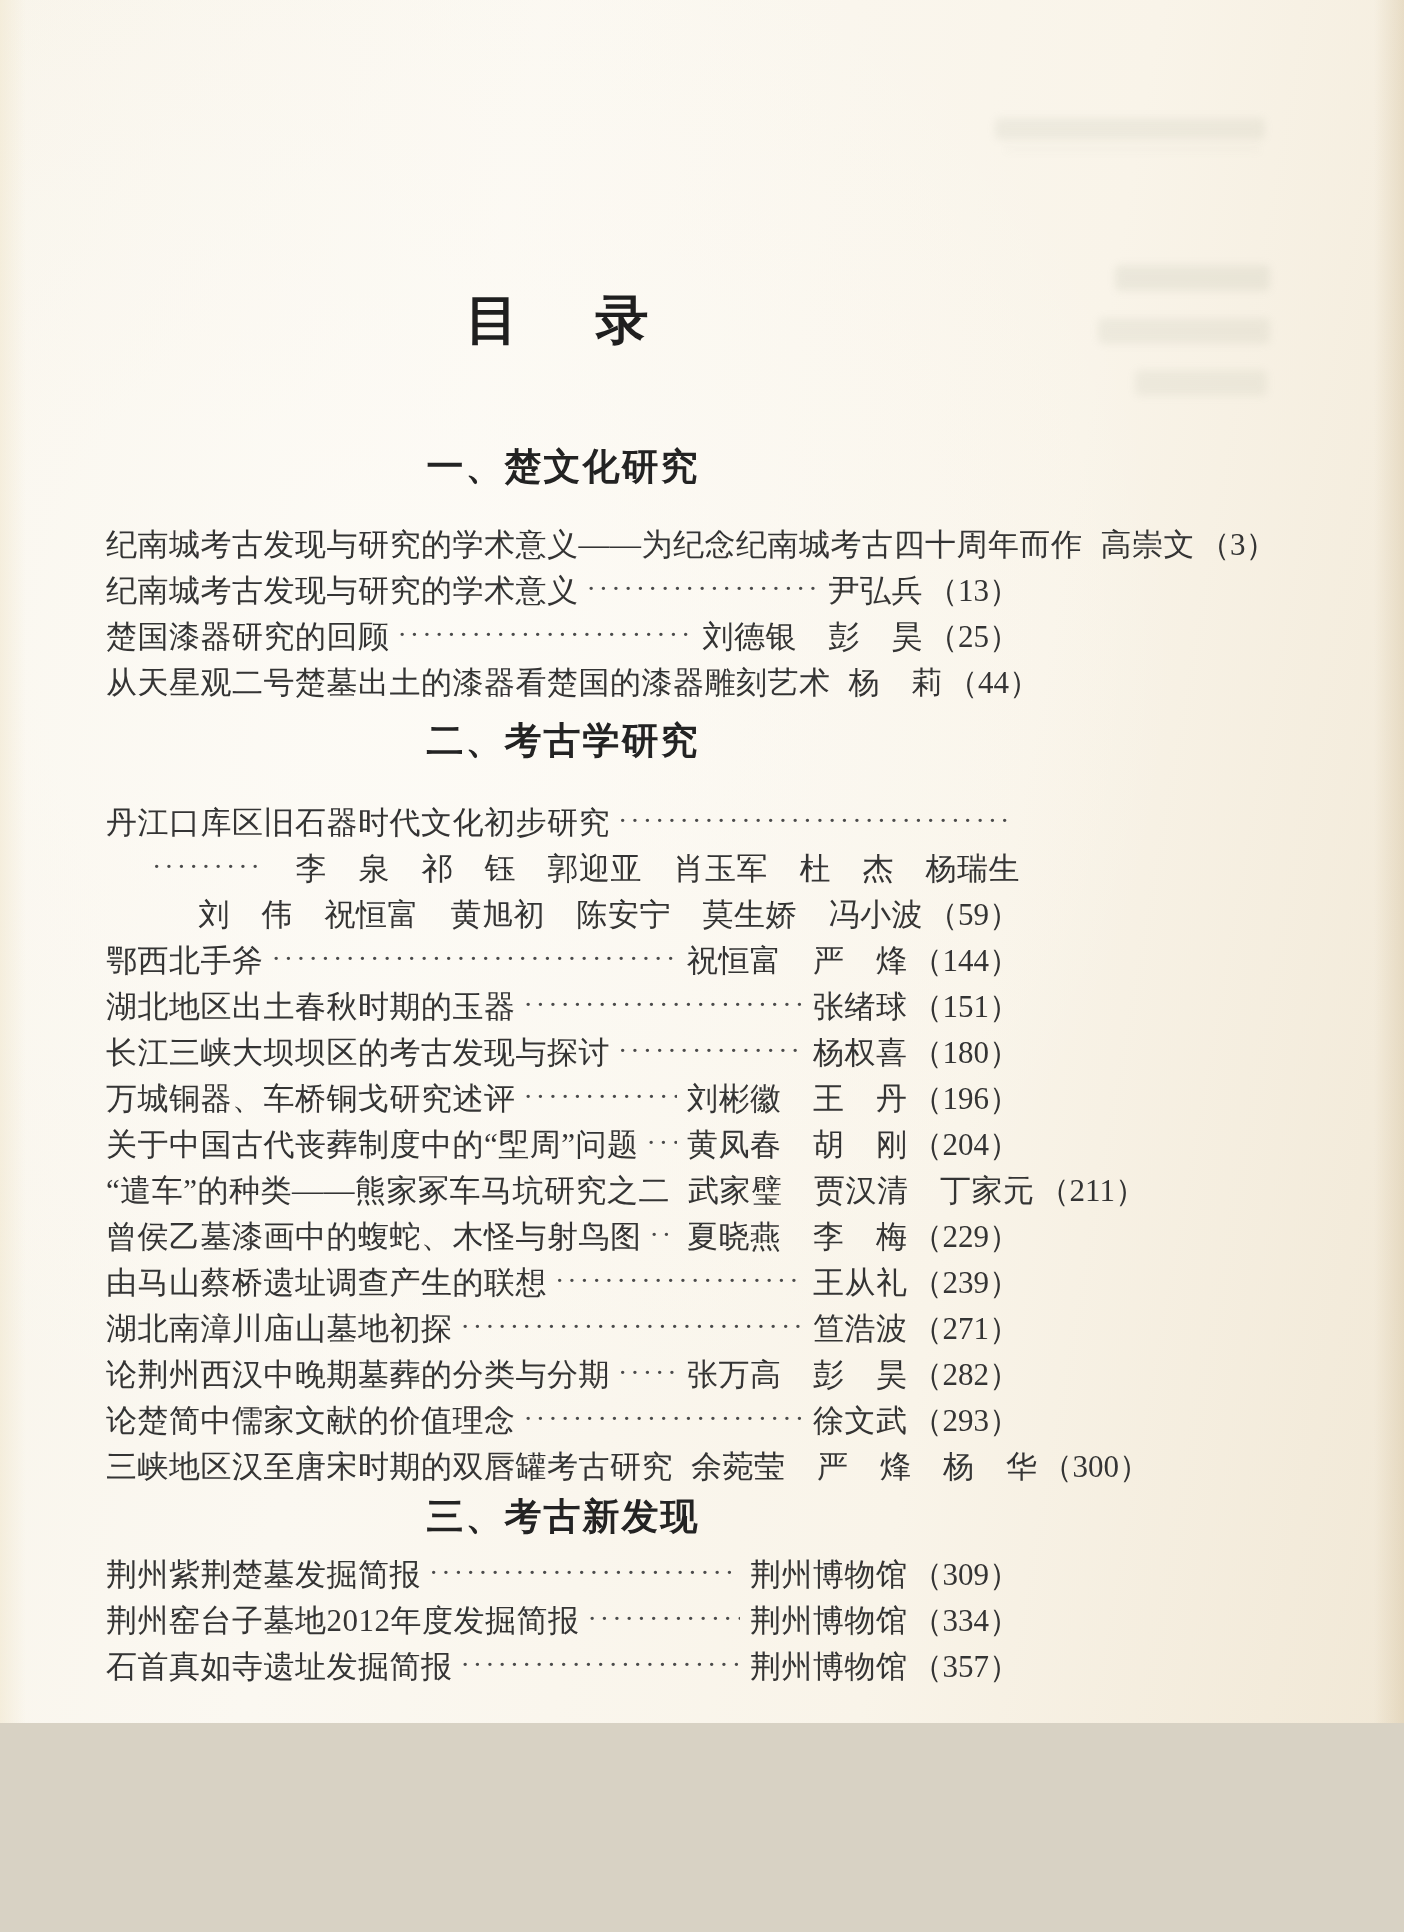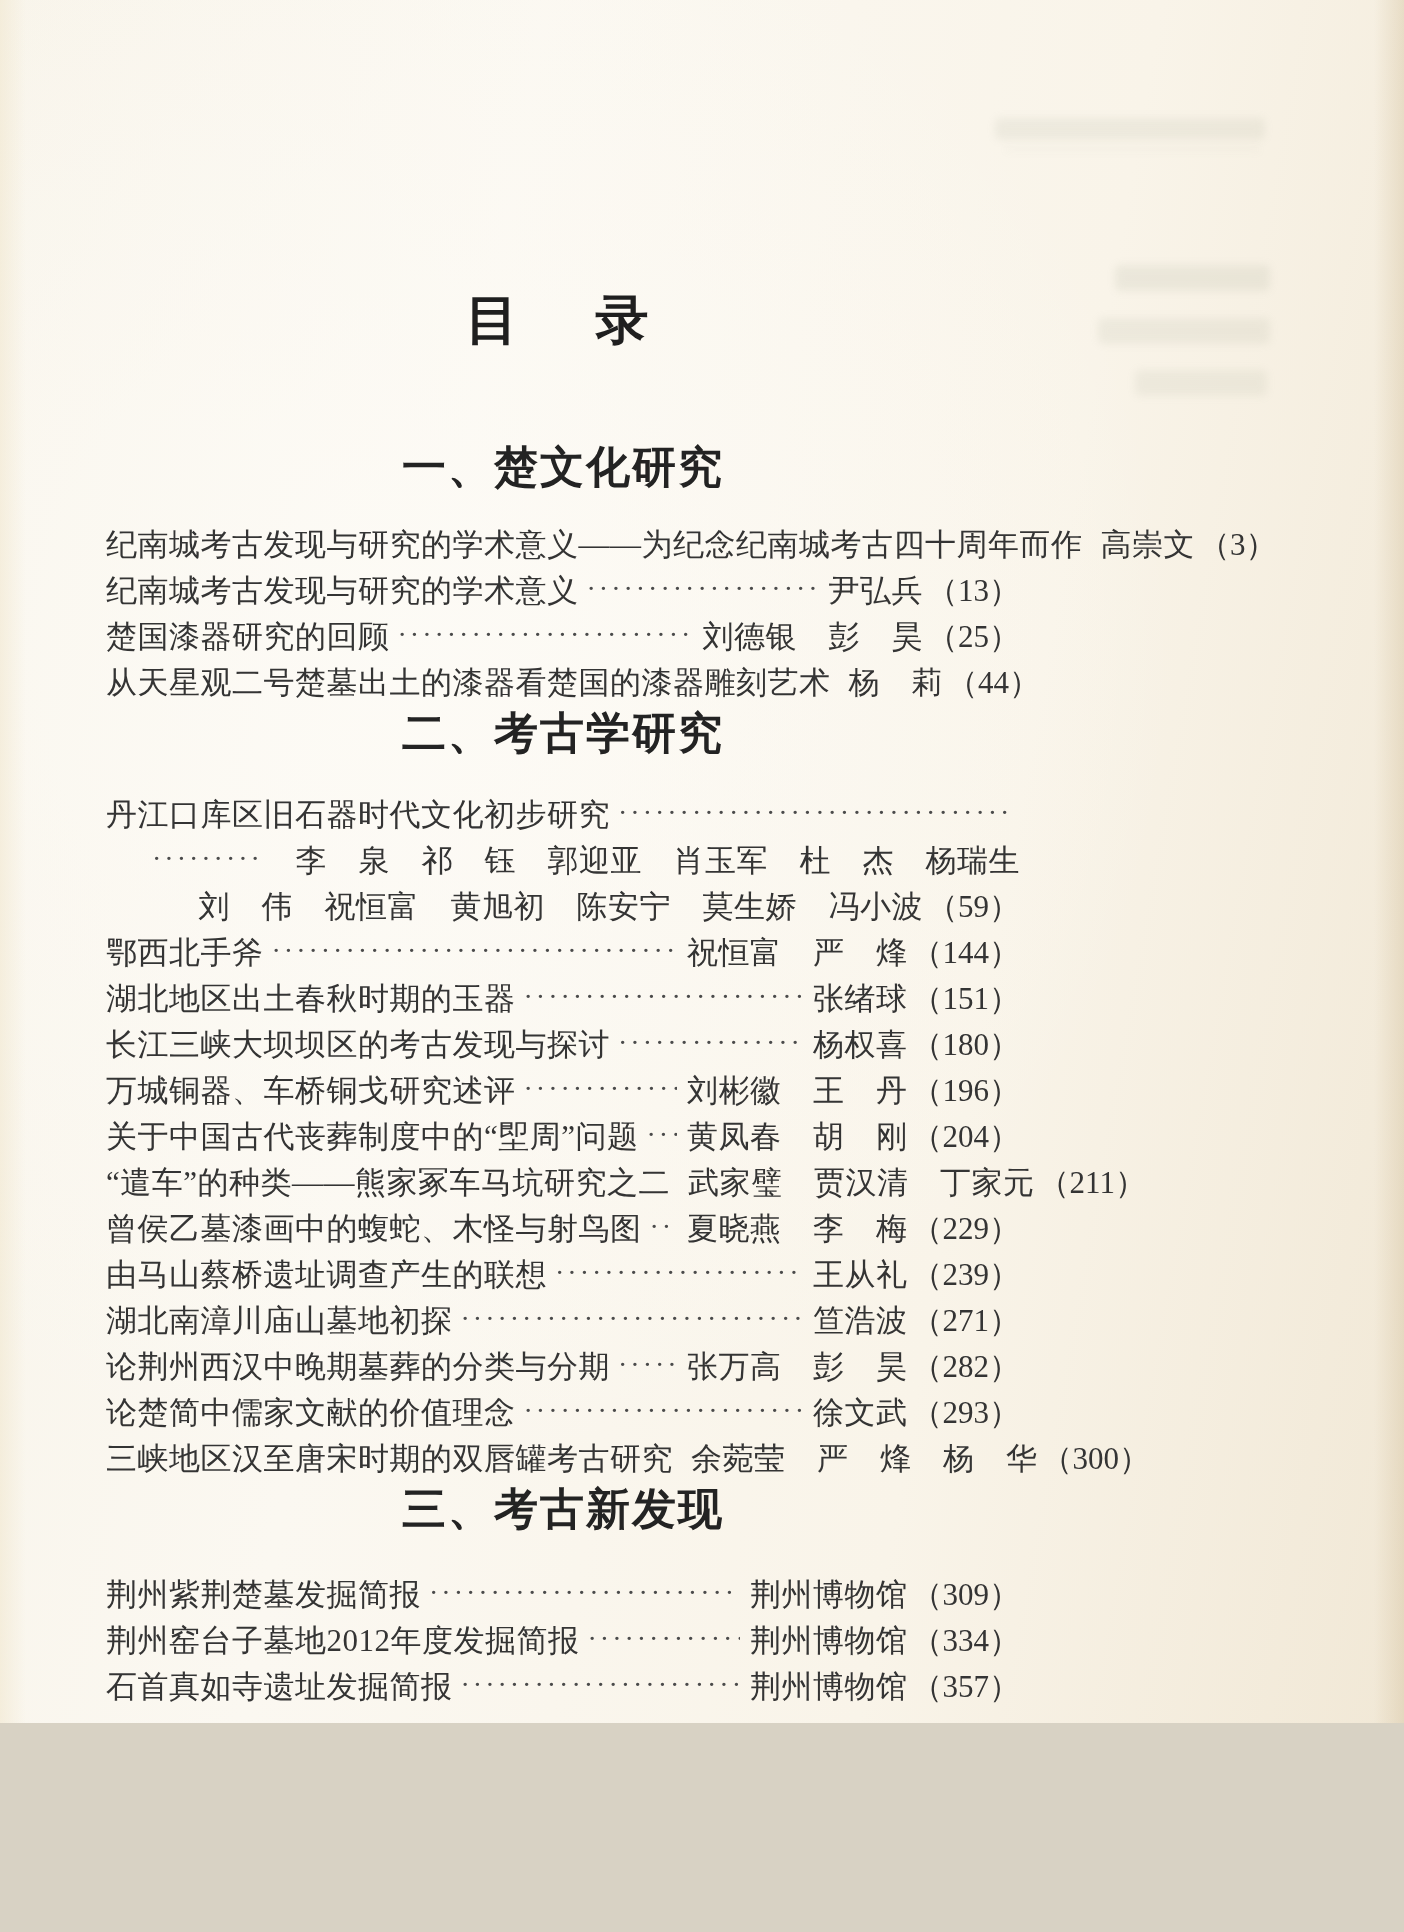--- a/index.html
+++ b/index.html
@@ -28,26 +28,26 @@
   .content{position:absolute;left:106px;top:0;width:914px;}
 
   .doc-title{
     padding-top:292px;height:56px;line-height:56px;
     text-align:center;font-size:53px;font-weight:700;color:#1f1f1f;
     letter-spacing:12px;white-space:nowrap;
   }
 
   .section-heading{
     font-family:Liberation Sans, sans-serif;
-    font-weight:700;font-size:44px;height:38px;line-height:38px;
+    font-weight:700;font-size:37px;height:38px;line-height:38px;
     text-align:center;color:#232323;letter-spacing:2px;
   }
   .sec-0 .section-heading{margin-top:100px;margin-bottom:36px;}
-  .sec-1 .section-heading{margin-top:8px;margin-bottom:40px;}
-  .sec-2 .section-heading{margin-top:8px;margin-bottom:44px;}
+  .sec-1 .section-heading{margin-top:16px;margin-bottom:40px;}
+  .sec-2 .section-heading{margin-top:8px;margin-bottom:16px;}
 
   .row{
     display:flex;align-items:flex-start;
     height:46px;line-height:46px;font-size:31px;color:#343434;
   }
   .entry-title{flex:0 0 auto;white-space:nowrap;letter-spacing:.5px;}
   .dots{
     flex:1 1 auto;min-width:0;overflow:hidden;white-space:nowrap;
     font-size:28px;letter-spacing:3px;color:#4a4a4a;
     margin:0 10px 0 8px;position:relative;top:-2px;

